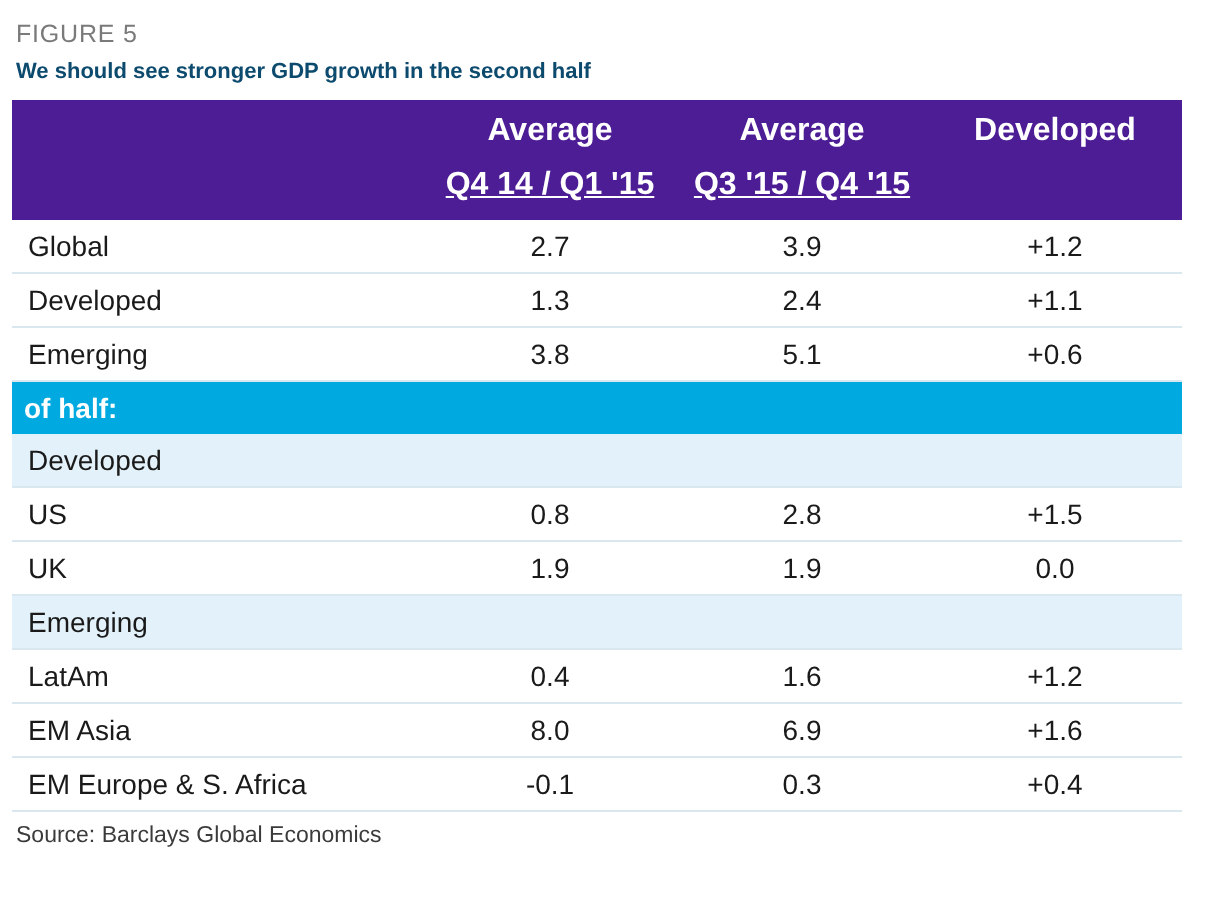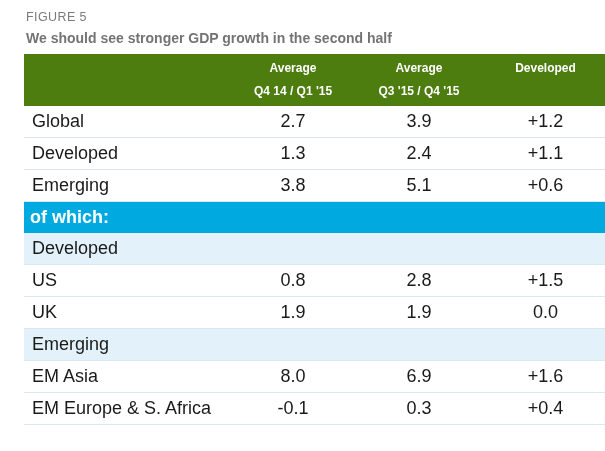--- a/index.html
+++ b/index.html
@@ -11,66 +11,67 @@
     width: 605px;
     height: 451px;
     font-family: "Liberation Sans", sans-serif;
     color: #231f20;
     overflow: hidden;
   }
   .figure-wrap {
     width: 605px;
     height: 400px;
     box-sizing: border-box;
-    padding: 8px 10px 0 24px;
+    padding: 8px 10px 0 6px;
     position: relative;
   }
   .fig-label {
     font-size: 12.5px;
     color: #7a7a7a;
     letter-spacing: 0.4px;
     margin: 2px 0 6px 2px;
   }
   .fig-title {
-    font-size: 14px;
+    font-size: 11px;
     font-weight: bold;
-    color: #737373;
+    color: #0c4a6e;
     margin: 0 0 8px 2px;
   }
   table.gdp {
     width: 585px;
     border-collapse: collapse;
     table-layout: fixed;
     font-size: 12.5px;
   }
   table.gdp col.c-label { width: 206px; }
   table.gdp col.c-num { width: 126px; }
   table.gdp col.c-num2 { width: 126px; }
   table.gdp col.c-diff { width: 127px; }
 
   thead th {
-    background: #4d7c0f;
+    background: #4c1d95;
     color: #ffffff;
     font-weight: bold;
-    font-size: 12px;
+    font-size: 16px;
     padding: 7px 6px;
     text-align: center;
     border: none;
   }
   thead th.lbl { text-align: left; }
   thead tr.row2 th {
     padding-top: 2px;
     padding-bottom: 8px;
+    text-decoration: underline;
   }
   tbody td {
     padding: 5px 6px;
     border-bottom: 1px solid #d9e7ee;
     text-align: center;
     color: #1a1a1a;
-    font-size: 18px;
+    font-size: 14px;
   }
   tbody td.lbl {
     text-align: left;
     padding-left: 8px;
   }
   tbody tr.band td {
     background: #00a9e0;
     color: #ffffff;
     font-weight: bold;
     border-bottom: none;
@@ -132,21 +133,21 @@
       </tr>
 
       <tr>
         <td class="lbl">Emerging</td>
         <td>3.8</td>
         <td>5.1</td>
         <td>+0.6</td>
       </tr>
 
       <tr class="band">
-        <td class="lbl" colspan="4">of which:</td>
+        <td class="lbl" colspan="4">of half:</td>
       </tr>
 
       <tr class="sub">
         <td class="lbl">Developed</td>
         <td></td>
         <td></td>
         <td></td>
       </tr>
 
       <tr>
@@ -165,32 +166,39 @@
         <td>0.0</td>
       </tr>
 
       <tr class="sub">
         <td class="lbl">Emerging</td>
         <td></td>
         <td></td>
         <td></td>
       </tr>
 
+      <tr>
+        <td class="lbl">LatAm</td>
+        <td>0.4</td>
+        <td>1.6</td>
+        <td>+1.2</td>
+      </tr>
 
       <tr>
         <td class="lbl">EM Asia</td>
         <td>8.0</td>
         <td>6.9</td>
         <td>+1.6</td>
       </tr>
 
       <tr>
         <td class="lbl">EM Europe &amp; S. Africa</td>
         <td>-0.1</td>
         <td>0.3</td>
         <td>+0.4</td>
       </tr>
 
     </tbody>
   </table>
 
+  <div class="source">Source: Barclays Global Economics</div>
 
 </div>
 
 </body></html>

